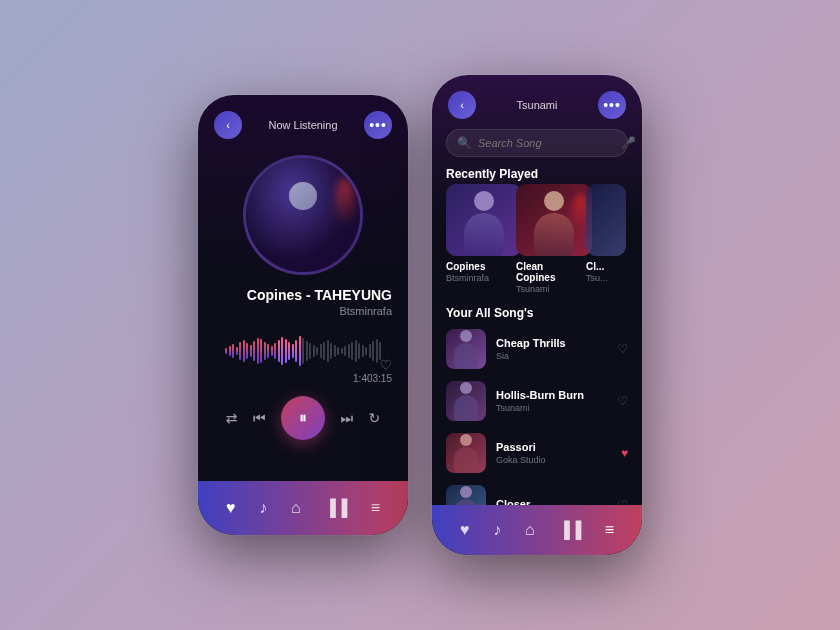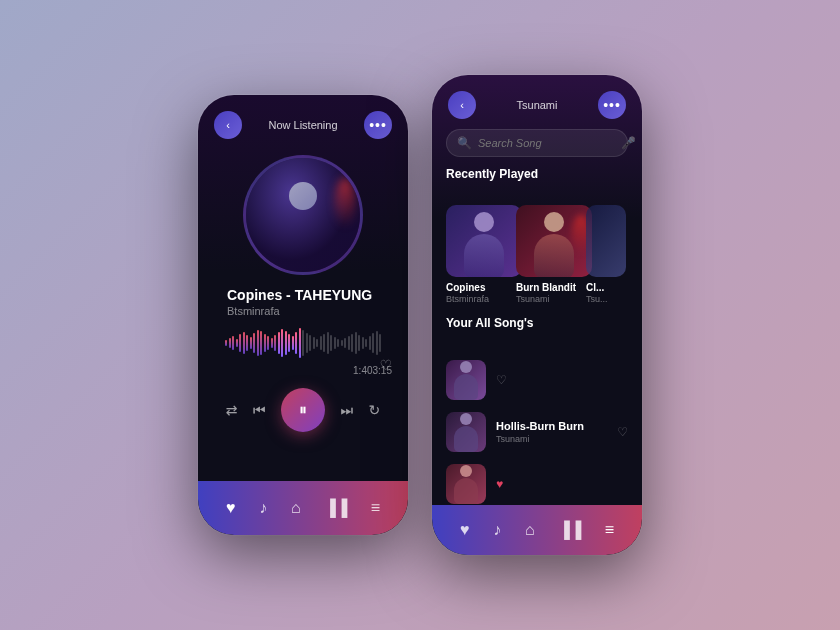--- a/index.html
+++ b/index.html
@@ -124,23 +124,23 @@
       right: 5px;
       top: 20px;
       width: 20px;
       height: 50px;
       background: linear-gradient(180deg, rgba(220,50,50,0.7), transparent);
       border-radius: 50%;
       filter: blur(4px);
     }
 
     .song-info {
-      text-align: left;
-      padding: 0 29px;
-      margin-bottom: 8px;
+      text-align: right;
+      padding: 0 16px;
+      margin-bottom: 16px;
     }
     .song-title {
       font-size: 14px;
       font-weight: 700;
       color: white;
       margin-bottom: 2px;
     }
     .song-artist {
       font-size: 11px;
       color: rgba(255,255,255,0.5);
@@ -273,21 +273,21 @@
       font-style: italic;
     }
     .mic-icon {
       color: rgba(255,255,255,0.5);
       font-size: 12px;
       cursor: pointer;
     }
 
     
     .section-title {
-      padding: 0 14px 24px;
+      padding: 0 14px 3px;
       font-size: 12px;
       font-weight: 700;
       color: white;
     }
     .recently-played {
       display: flex;
       gap: 10px;
       padding: 0 14px 12px;
       overflow: hidden;
     }
@@ -563,41 +563,45 @@
       </div>
 
       <div class="recent-card">
         <div class="recent-thumb thumb-2">
           <div class="thumb-red"></div>
           <div class="thumb-person">
             <div class="thumb-head" style="background:rgba(200,160,140,0.9)"></div>
             <div class="thumb-body" style="background:linear-gradient(180deg,rgba(160,80,80,0.8),rgba(80,40,60,0.6))"></div>
           </div>
         </div>
-        <div class="recent-name">Burn Blandit</div>
+        <div class="recent-name">Clean Copines</div>
         <div class="recent-sub">Tsunami</div>
       </div>
 
       <div class="recent-card" style="width:40px">
         <div class="recent-thumb thumb-3" style="width:40px"></div>
         <div class="recent-name">Cl...</div>
         <div class="recent-sub">Tsu...</div>
       </div>
     </div>
 
     <div class="all-songs-section">
       <div class="section-title" style="padding-left:0">Your All Song's</div>
 
       <div class="song-row">
         <div class="song-thumb sthumb-1">
           <div class="sthumb-person">
               <div class="sthumb-head"></div>
               <div class="sthumb-body"></div>
             </div>
         </div>
+        <div class="song-details">
+          <div class="song-row-title">Cheap Thrills</div>
+          <div class="song-row-artist">Sia</div>
+        </div>
         <span class="song-heart">♡</span>
       </div>
 
       <div class="song-row">
         <div class="song-thumb sthumb-2">
           <div class="sthumb-person">
               <div class="sthumb-head"></div>
               <div class="sthumb-body"></div>
             </div>
         </div>
@@ -608,20 +612,24 @@
         <span class="song-heart">♡</span>
       </div>
 
       <div class="song-row">
         <div class="song-thumb sthumb-3">
           <div class="sthumb-person">
               <div class="sthumb-head" style="background:rgba(200,140,140,0.9)"></div>
               <div class="sthumb-body" style="background:rgba(140,60,80,0.7)"></div>
             </div>
         </div>
+        <div class="song-details">
+          <div class="song-row-title">Passori</div>
+          <div class="song-row-artist">Goka Studio</div>
+        </div>
         <span class="song-heart liked">♥</span>
       </div>
 
       <div class="song-row">
         <div class="song-thumb sthumb-4">
           <div class="sthumb-person">
               <div class="sthumb-head"></div>
               <div class="sthumb-body"></div>
             </div>
         </div>

